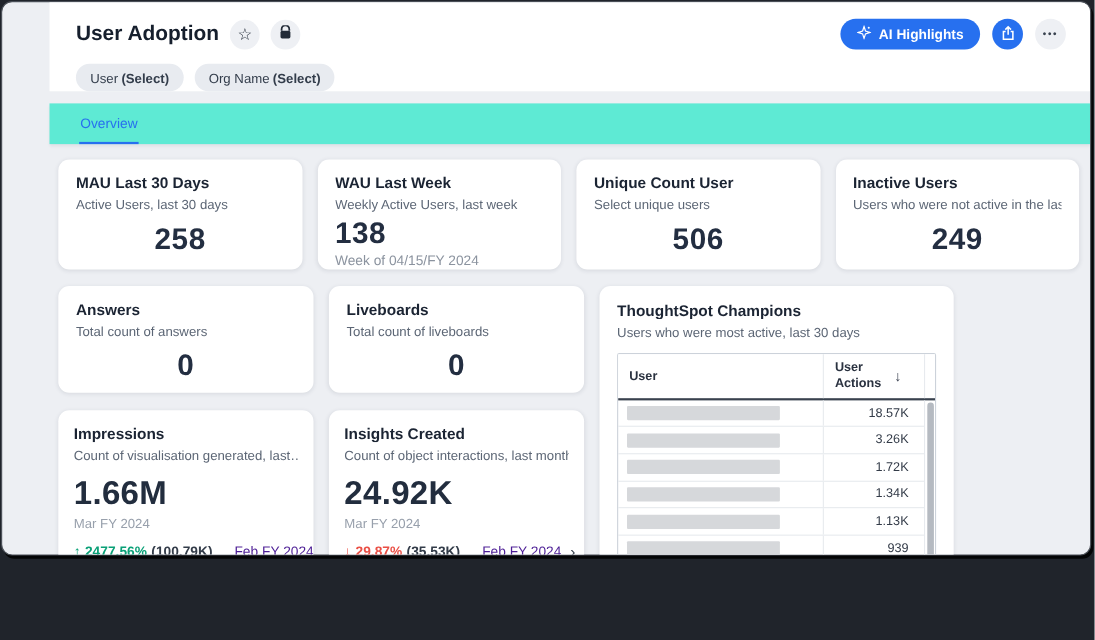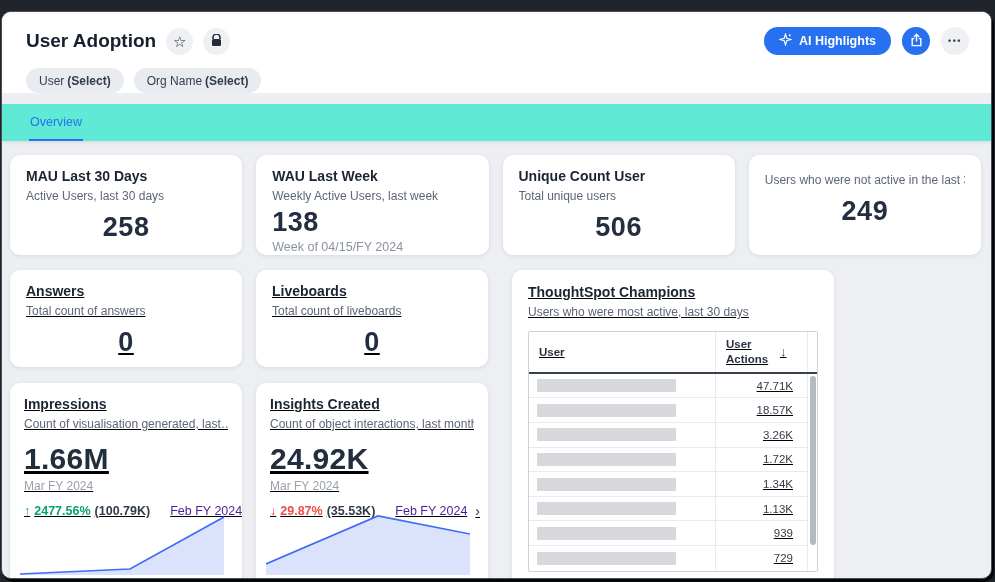--- a/index.html
+++ b/index.html
@@ -1,21 +1,22 @@
 <!DOCTYPE html>
 <html><head>
 <meta charset="utf-8">
 <style>
   * { box-sizing: border-box; margin: 0; padding: 0; }
   html,body { width: 995px; height: 582px; }
   body { background:#20242b; font-family:"Liberation Sans", sans-serif; position:relative; }
   .window {
-    position:absolute; top:11px; left:1px; width:991px; height:568px;
+    position:absolute; top:1px; left:1px; width:991px; height:504px;
     background:#edeff3; border:1.5px solid #4a4f57; border-radius:10px; overflow:hidden;
     box-shadow: 2px 3px 0 rgba(0,0,0,.85);
+    padding-left: 43px;
   }
   
   .header { background:#fff; padding:15px 22px 0 24px; }
   .header-top { display:flex; align-items:center; }
   .page-title { font-size:19px; font-weight:700; color:#161f2d; }
   .circle-btn { width:27px; height:27px; border-radius:50%; background:#eef0f4;
     display:flex; align-items:center; justify-content:center; margin-left:10px; cursor:pointer;
     color:#222b38; font-size:15px; line-height:1; }
   .header-right { margin-left:auto; display:flex; gap:11px; }
   .ai-btn { display:flex; align-items:center; gap:7px; background:#2770ef; color:#fff;
@@ -39,21 +40,21 @@
   
   .content { padding:14px 10px 0 8px; }
   .card { background:#fff; border-radius:10px; box-shadow:0 1px 4px rgba(25,35,55,.10); overflow:hidden; }
   .row1 { display:flex; gap:14px; margin-bottom:15px; }
   .kpi { flex:1; padding:13px 16px; height:100px; }
   .kpi-title { font-size:14px; font-weight:700; color:#1b2433; white-space:nowrap; overflow:hidden; }
   .kpi-sub { font-size:12px; color:#5c6675; margin-top:5px; white-space:nowrap; overflow:hidden; }
   .kpi-value { font-size:27px; font-weight:700; color:#232e41; text-align:center; margin-top:9px; letter-spacing:.5px; }
   .kpi-value.left { text-align:left; margin-top:4px; }
   .kpi-caption { font-size:12.5px; color:#8b939f; margin-top:2px; white-space:nowrap; }
-  .row2 { display:flex; gap:24px; align-items:flex-start;text-decoration:underline; }
+  .row2 { display:flex; gap:14px; align-items:flex-start; }
   .left-col { width:478px; flex:none; }
   .sub-row { display:flex; gap:14px; }
   .sub-row.small { margin-bottom:16px; }
   .sub-row.small .kpi { height:97px; }
   .trend { flex:1; height:202px; padding:13px 14px; position:relative; }
   .trend-value { font-size:30px; font-weight:700; color:#222d3e; margin-top:11px; letter-spacing:.3px; }
   .trend-date { font-size:12px; color:#98a0ac; margin-top:3px; }
   .trend-line { display:flex; align-items:center; font-size:12.5px; margin-top:11px; white-space:nowrap; }
   .trend-pct { font-weight:700; margin-right:4px; }
   .trend-pct.up { color:#0aa077; }
@@ -152,24 +153,25 @@
         <div class="kpi-value">258</div>
       </div>
       <div class="card kpi">
         <div class="kpi-title">WAU Last Week</div>
         <div class="kpi-sub">Weekly Active Users, last week</div>
         <div class="kpi-value left">138</div>
         <div class="kpi-caption">Week of 04/15/FY 2024</div>
       </div>
       <div class="card kpi">
         <div class="kpi-title">Unique Count User</div>
-        <div class="kpi-sub">Total unique users</div>
+        <div class="kpi-sub">Select unique users</div>
         <div class="kpi-value">506</div>
       </div>
       <div class="card kpi">
+        <div class="kpi-title">Inactive Users</div>
         <div class="kpi-sub">Users who were not active in the last 30…</div>
         <div class="kpi-value">249</div>
       </div>
     </div>
 
     <div class="row2">
       <div class="left-col">
         <div class="sub-row small">
           <div class="card kpi">
             <div class="kpi-title">Answers</div>
@@ -234,26 +236,20 @@
               <span class="th-sort">↓</span>
             </div>
             <div class="th-scroll"></div>
           </div>
           <div class="tbl-body">
             <div class="rows">
                 <div class="trow">
                 <div class="td-user">
                   <div class="user-bar"></div>
                 </div>
-                <div class="td-val">47.71K</div>
-              </div>
-                <div class="trow">
-                <div class="td-user">
-                  <div class="user-bar"></div>
-                </div>
                 <div class="td-val">18.57K</div>
               </div>
                 <div class="trow">
                 <div class="td-user">
                   <div class="user-bar"></div>
                 </div>
                 <div class="td-val">3.26K</div>
               </div>
                 <div class="trow">
                 <div class="td-user">

